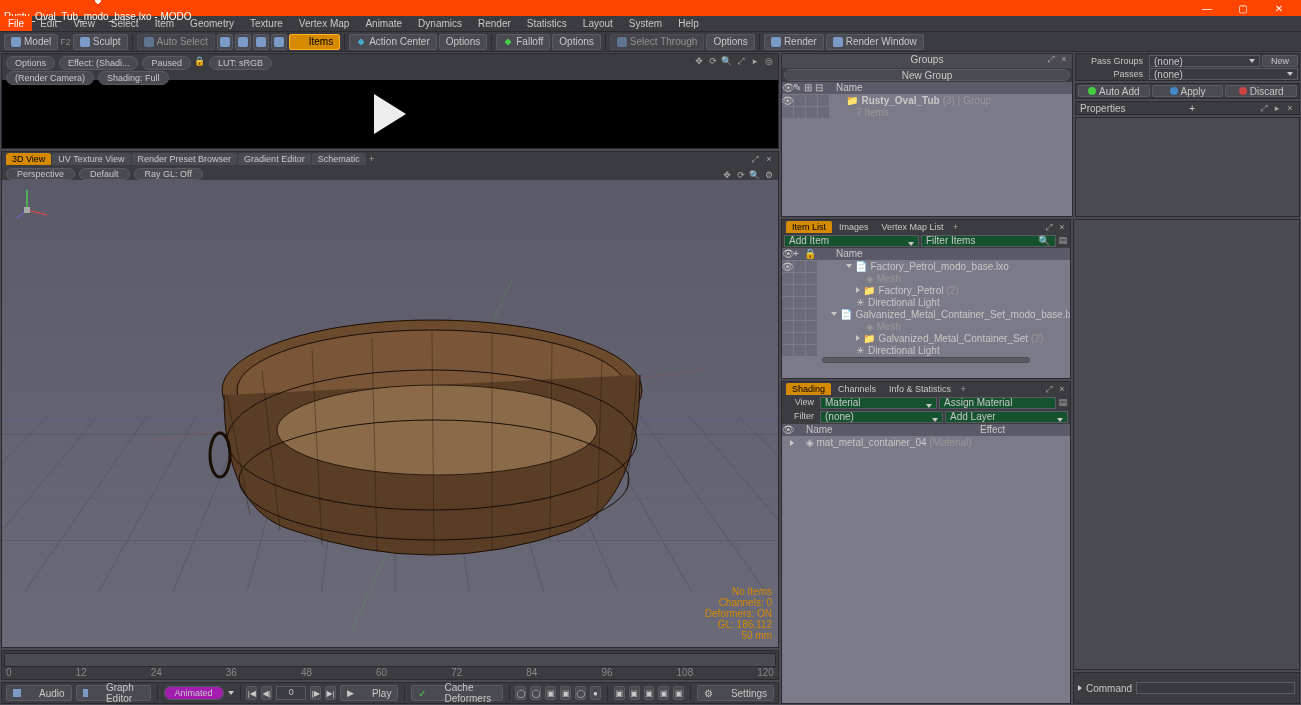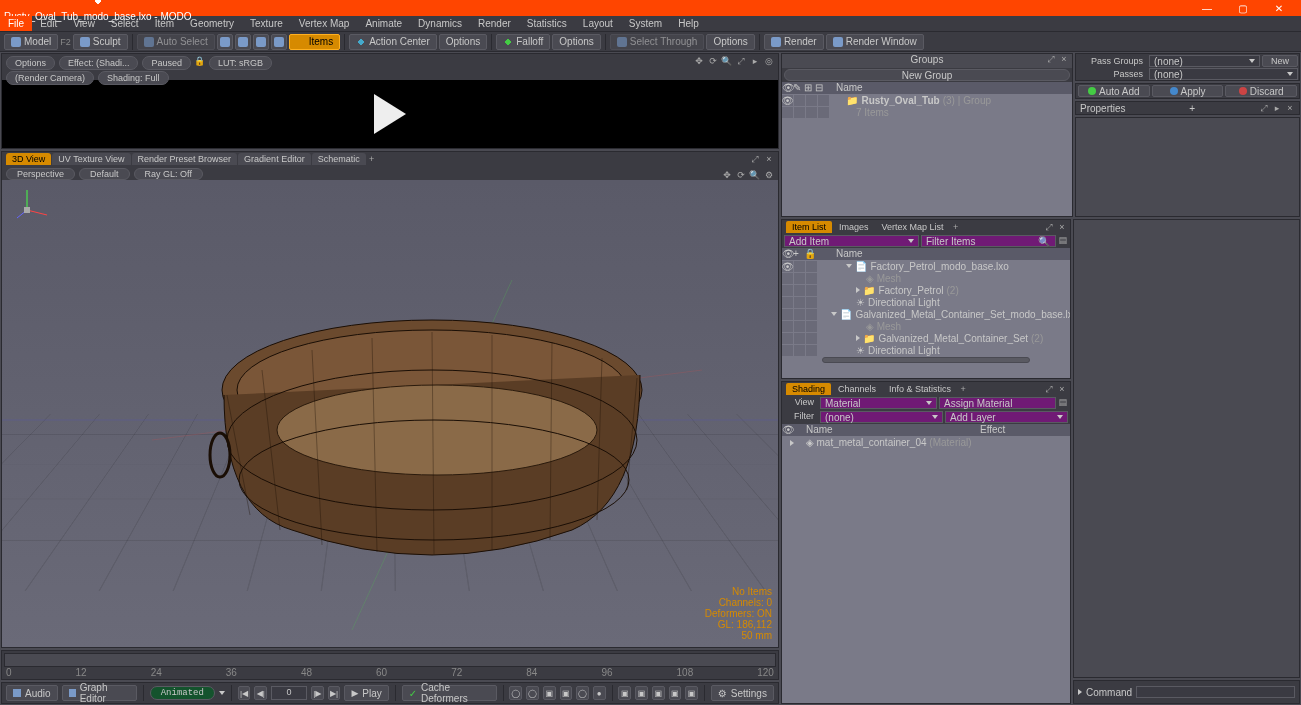--- a/index.html
+++ b/index.html
@@ -55,23 +55,23 @@
   .view3d .stats { position: absolute; right: 6px; bottom: 6px; text-align: right; color: #d68a00; font-size: 9px; line-height: 11px; }
   .view3d .axis { position: absolute; left: 10px; bottom: 20px; width: 40px; height: 40px; }
   
   
   .timeline { height: 30px; background: #3b3b42; border: 1px solid #2a2a30; margin: 1px; position: relative; }
   .timeline .track { height: 14px; background: #4a4a52; margin: 2px; border: 1px solid #2a2a30; position: relative; }
   .timeline .ticks { position: absolute; left: 4px; right: 4px; bottom: 2px; height: 10px; display: flex; justify-content: space-between; font-size: 8px; color: #888; }
   
   
   .playbar { height: 22px; background: #3b3b42; border: 1px solid #2a2a30; margin: 1px; display: flex; align-items: center; gap: 4px; padding: 0 4px; }
-  .playbar .btn { height: 16px; padding: 0 6px; background: #4a4a52; border: 1px solid #5a5a62; border-radius: 2px; display: flex; align-items: center; gap: 4px; font-size: 9px; cursor: pointer; }
+  .playbar .btn { height: 16px; padding: 0 6px; background: #4a4a52; border: 1px solid #5a5a62; border-radius: 2px; display: flex; align-items: center; gap: 18px; font-size: 9px; cursor: pointer; }
   .playbar .btn .icon { width: 8px; height: 8px; background: #7a9ac8; }
-  .playbar .pill { padding: 1px 10px; background: #14532d; border: 1px solid #5a5a62; border-radius: 8px; font-size: 9px; font-family: Liberation Mono, monospace; }
+  .playbar .pill { padding: 1px 10px; background: #a21caf; border: 1px solid #5a5a62; border-radius: 8px; font-size: 9px; }
   .playbar .pbtn { width: 14px; height: 14px; background: #4a4a52; border: 1px solid #5a5a62; border-radius: 2px; display: flex; align-items: center; justify-content: center; font-size: 8px; cursor: pointer; }
   .playbar .fld { width: 40px; height: 14px; background: #3a3a42; border: 1px solid #5a5a62; text-align: center; font-size: 9px; }
   .playbar .sep { width: 1px; height: 16px; background: #2a2a30; margin: 0 2px; }
   
   
   .panel { border: 1px solid #2a2a30; margin: 1px; background: #3b3b42; display: flex; flex-direction: column; }
   .panel .phdr { height: 14px; background: #4a4a52; display: flex; align-items: flex-start; justify-content: space-between; padding: 0 4px; font-size: 9px; position: relative; }
   .panel .phdr .ctrls { display: flex; gap: 3px; position: absolute; right: 3px; }
   .panel .tabrow { height: 14px; display: flex; gap: 1px; padding-left: 4px; align-items: center; position: relative; }
   .panel .tabrow .tab { padding: 1px 6px; background: #3b3b42; font-size: 9px; cursor: pointer; }
@@ -83,21 +83,21 @@
   .panel .colhdr .col2 { flex: 1; padding-left: 4px; }
   .panel .row { height: 12px; display: flex; align-items: center; font-size: 9px; }
   .panel .row .iconcells { width: 50px; display: flex; gap: 1px; }
   .panel .row .iconcells span { width: 11px; height: 11px; background: #6a6a78; display: flex; align-items: center; justify-content: center; }
   .panel .row .content { flex: 1; padding-left: 4px; display: flex; align-items: center; gap: 3px; }
   .panel .row .indent1 { padding-left: 14px; }
   .panel .row .indent2 { padding-left: 24px; }
   .panel .row .indent3 { padding-left: 34px; }
   .panel .ddrow { height: 14px; display: flex; gap: 2px; padding: 1px 2px; }
   .panel .ddrow .lbl { width: 34px; font-size: 9px; text-align: right; padding-right: 4px; }
-  .panel .ddrow .dd { flex: 1; background: #701a75; border: 1px solid #5a5a62; font-size: 9px; padding: 0 4px; display: flex; justify-content: space-between; align-items: center; cursor: pointer; }
+  .panel .ddrow .dd { flex: 1; background: #14532d; border: 1px solid #5a5a62; font-size: 9px; padding: 0 4px; display: flex; justify-content: space-between; align-items: flex-end; cursor: pointer; }
   .panel .pillrow { height: 14px; display: flex; padding: 1px 2px; }
   .panel .pillrow .pill { flex: 1; background: #4a4a52; border: 1px solid #5a5a62; border-radius: 8px; font-size: 10px; text-align: center; cursor: pointer; }
   .bold { font-weight: bold; }
   .gray { color: #999; }
   .tri { display: inline-block; width: 0; height: 0; border-left: 4px solid #c8c8c8; border-top: 3px solid transparent; border-bottom: 3px solid transparent; }
   .tri.down { border-left: 3px solid transparent; border-right: 3px solid transparent; border-top: 4px solid #c8c8c8; border-bottom: none; }
   
   
   .passbar { height: 28px; display: flex; flex-direction: column; gap: 1px; padding: 1px; background: #3b3b42; border: 1px solid #2a2a30; margin: 1px; }
   .passbar .r { display: flex; align-items: center; gap: 2px; }
@@ -107,21 +107,21 @@
   
   .actionbar { height: 16px; background: #3b3b42; border: 1px solid #2a2a30; margin: 1px; display: flex; align-items: center; gap: 2px; padding: 0 2px; }
   .actionbar .btn { flex: 1; height: 12px; background: #4a4a52; border: 1px solid #5a5a62; border-radius: 2px; font-size: 9px; display: flex; align-items: center; justify-content: center; gap: 3px; cursor: pointer; }
   .actionbar .btn .dot { width: 8px; height: 8px; border-radius: 50%; }
   
   .propbar { height: 14px; background: #3b3b42; border: 1px solid #2a2a30; margin: 1px; display: flex; align-items: center; padding: 0 4px; font-size: 9px; justify-content: space-between; }
   .propbar .ctrls { display: flex; gap: 3px; }
   
   .propbody { flex: 1; background: #4a4a52; border: 1px solid #2a2a30; margin: 1px; }
   
-  .cmdbar { height: 24px; background: #3b3b42; border: 1px solid #2a2a30; margin: 1px; display: flex; align-items: center; gap: 4px; padding: 0 4px; font-size: 9px; justify-content: space-between; }
+  .cmdbar { height: 32px; background: #3b3b42; border: 1px solid #2a2a30; margin: 1px; display: flex; align-items: center; gap: 4px; padding: 0 4px; font-size: 9px; justify-content: space-between; }
   .cmdbar .fld { flex: 1; background: #3a3a42; border: 1px solid #5a5a62; height: 12px; }
   
   .ctrlicon { width: 10px; height: 10px; color: #aaa; cursor: pointer; font-size: 9px; display: flex; align-items: center; justify-content: center; }
   .scroll-placeholder { height: 6px; background: #5a5a62; border: 1px solid #4a4a52; margin: 1px 40px; border-radius: 3px; }
 </style>
 </head>
 <body>
 
 <div class="titlebar">
   <div class="left">

